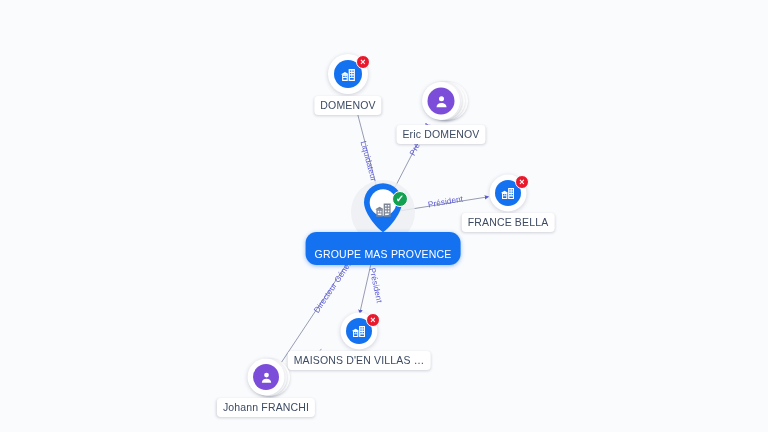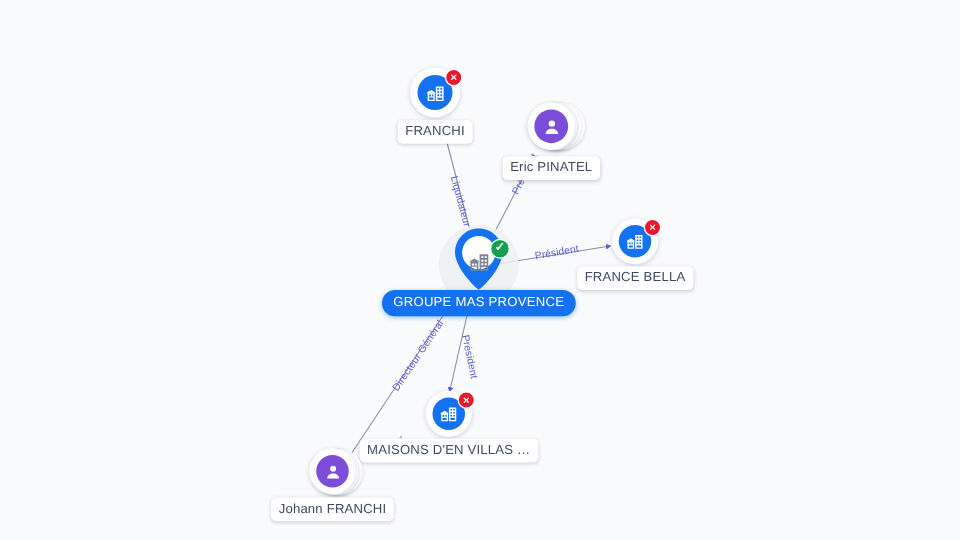--- a/index.html
+++ b/index.html
@@ -103,21 +103,21 @@
     padding: 3px 6px 4px 6px;
     border-radius: 4px;
     box-shadow: 0 1px 3px rgba(40,50,80,.20);
   }
   .node-label.selected {
     background: #1472f0;
     color: #ffffff;
     font-size: 10.5px;
     letter-spacing: .2px;
     border-radius: 11px;
-    padding: 4px 9px 5px 9px;
+    padding: 16px 9px 5px 9px;
     box-shadow: 0 1px 4px rgba(20,114,240,.45);
   }
 
   
   .edge-label {
     position: absolute;
     white-space: nowrap;
     color: #5b5bd6;
     font-size: 8.2px;
     letter-spacing: .1px;
@@ -157,35 +157,35 @@
   <div class="node" style="left:348px; top:74px;">
     <div class="disc" style="width:40px;height:40px;"></div>
     <div class="icon-circle" style="width:28px;height:28px;background:#1472f0;">
       <svg width="17" height="17" viewBox="0 0 24 24" fill="#ffffff">
         <path d="M3 21h8v-9H3v9zm1.6-7.4h2.1v2.1H4.6v-2.1zm3.2 0h1.6v2.1H7.8v-2.1zM4.6 17h4.8v2.4H4.6V17z"></path>
         <path d="M12.2 21h8.8V4.4h-8.8V21zm1.8-14.8h2v2h-2v-2zm3.4 0h2v2h-2v-2zm-3.4 3.6h2v2h-2v-2zm3.4 0h2v2h-2v-2zm-3.4 3.6h2v2h-2v-2zm3.4 0h2v2h-2v-2zm-3.4 3.7h5.4v2.3H14v-2.3z"></path>
         <path d="M2.2 11.3 7 8.5l4.4 2.6v1.3H2.2z"></path>
       </svg>
     </div>
     <div class="badge badge-x" style="width:14px;height:14px;font-size:9px;left:8px;top:-19px;">×</div>
-    <div class="node-label" style="top:22px;">FRANCHI</div>
+    <div class="node-label" style="top:22px;">DOMENOV</div>
   </div>
 
   <div class="node" style="left:441px; top:101px;">
     <div class="stack" style="width:38px;height:38px;margin-left:-11px;margin-top:-19px;"></div>
     <div class="stack" style="width:38px;height:38px;margin-left:-14px;margin-top:-19px;"></div>
     <div class="stack" style="width:38px;height:38px;margin-left:-17px;margin-top:-19px;"></div>
     <div class="disc" style="width:38px;height:38px;"></div>
     <div class="icon-circle" style="width:27px;height:27px;background:#7c4dd8;">
       <svg width="16" height="16" viewBox="0 0 24 24" fill="#ffffff">
         <circle cx="12" cy="8" r="3.8"></circle>
         <path d="M4.5 20.5c0-4.1 3.4-6.4 7.5-6.4s7.5 2.3 7.5 6.4z"></path>
       </svg>
     </div>
-    <div class="node-label" style="top:24px;">Eric PINATEL</div>
+    <div class="node-label" style="top:24px;">Eric DOMENOV</div>
   </div>
 
   <div class="node" style="left:383px; top:212px; z-index:5;">
     <div class="node-halo" style="width:64px;height:64px;"></div>
     <div class="pin">
       <svg width="44" height="52" viewBox="0 0 44 52">
         <path d="M22 1.5C11.5 1.5 3 10 3 20.5c0 12.5 16 28.5 19 30 3-1.5 19-17.5 19-30C41 10 32.5 1.5 22 1.5z" fill="#1472f0"></path>
         <circle cx="22" cy="20.8" r="13.3" fill="#ffffff"></circle>
       </svg>
     </div>

